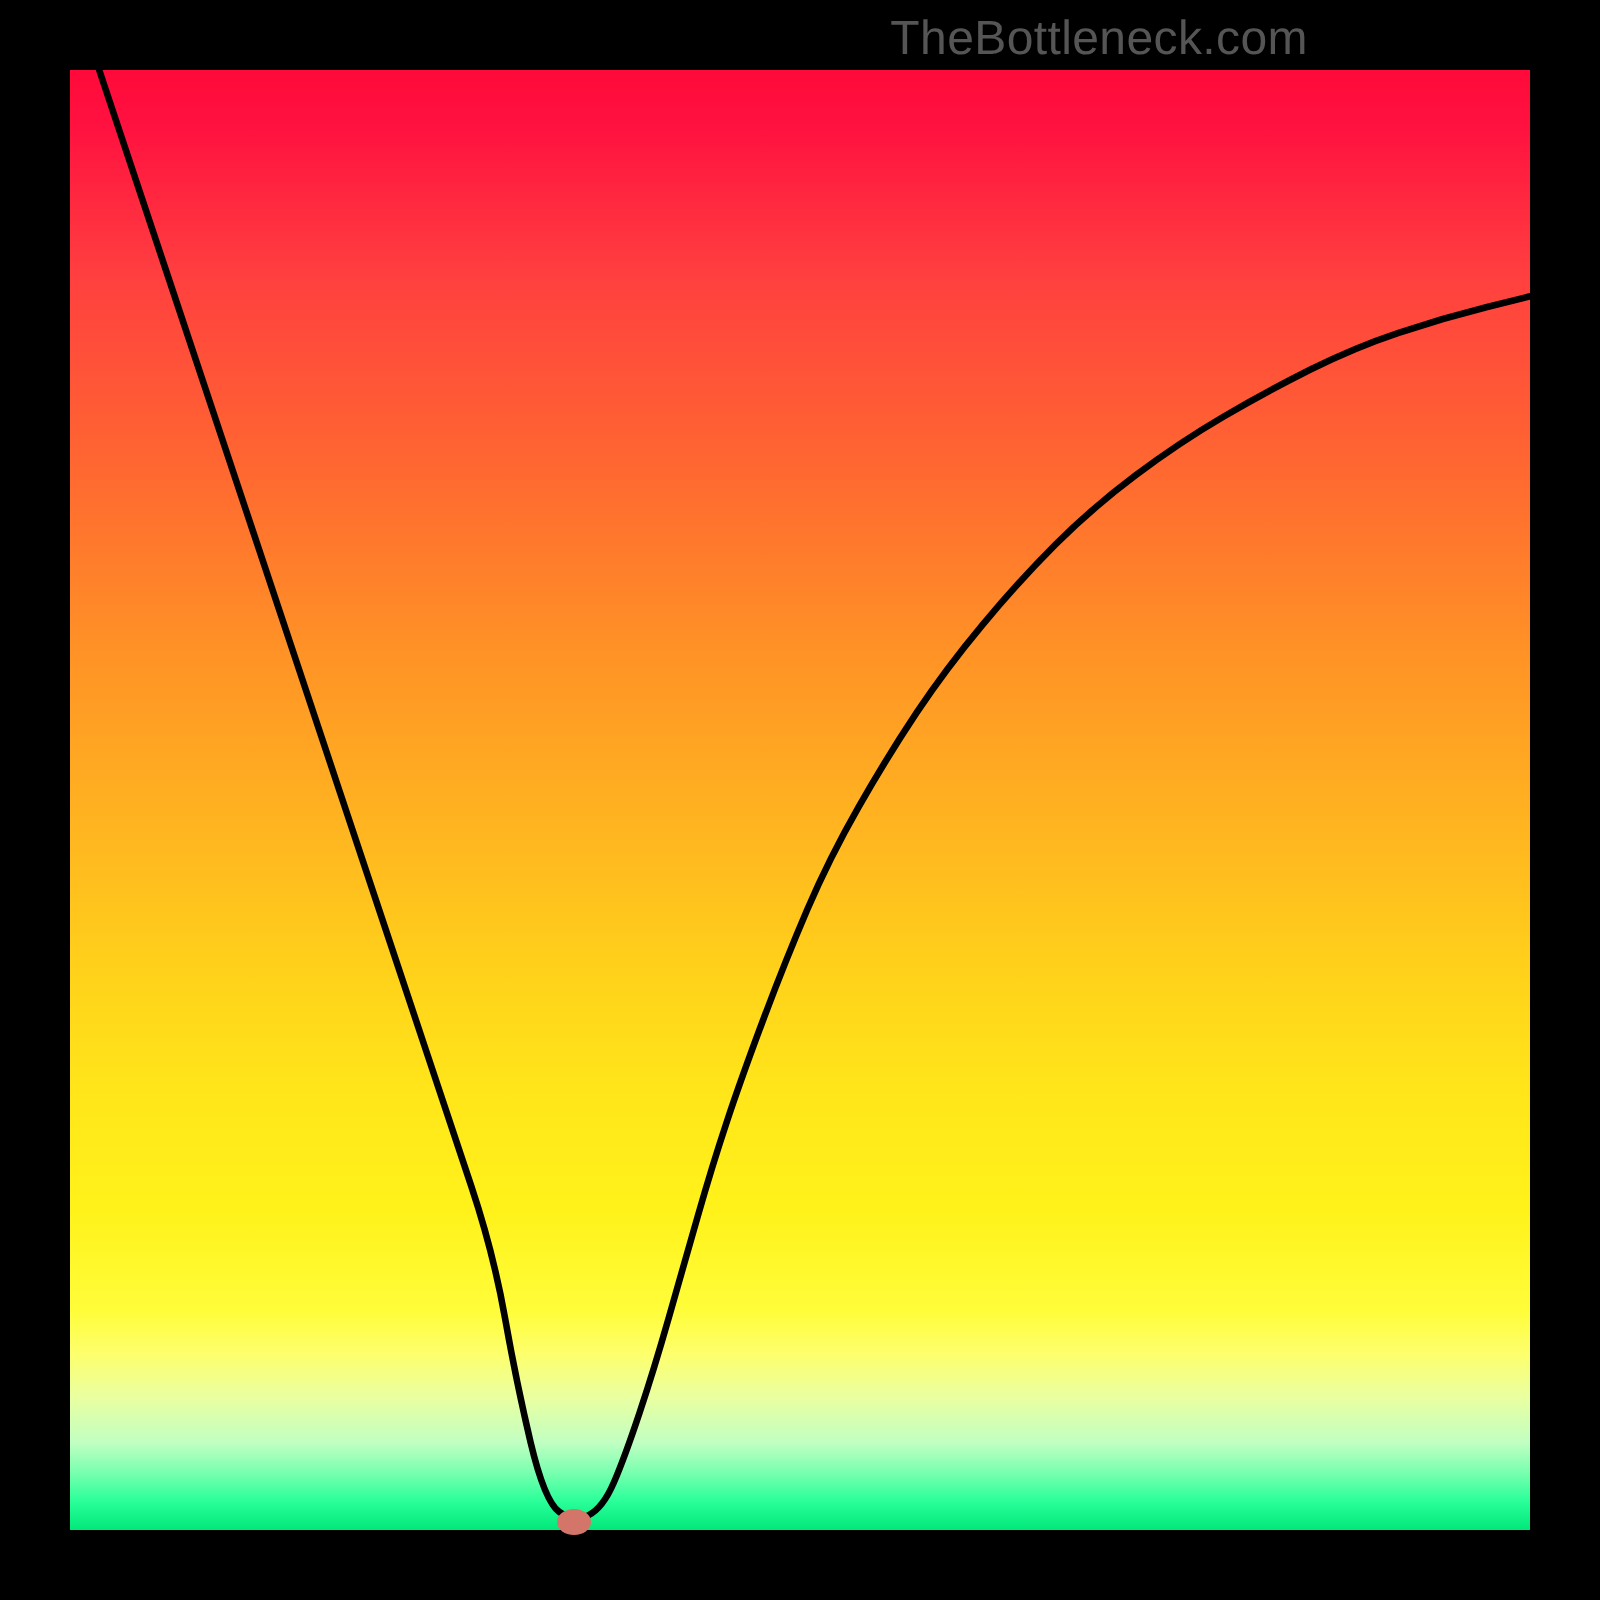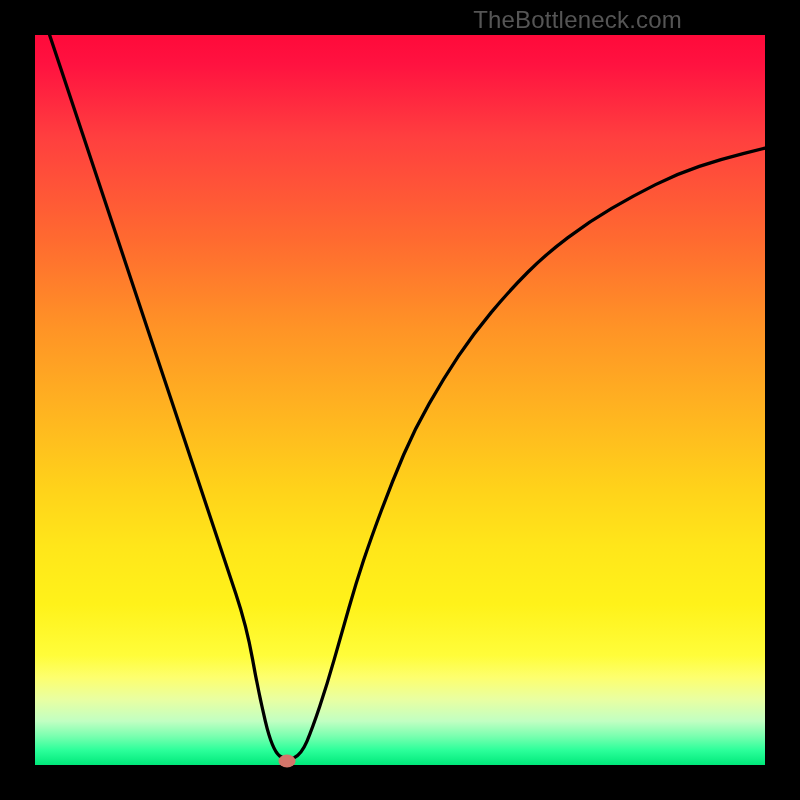--- a/index.html
+++ b/index.html
@@ -9,21 +9,20 @@
     height: 800px;
     background: #000;
     overflow: hidden;
     font-family: Arial, Helvetica, sans-serif;
   }
   .frame {
     position: relative;
     width: 666px;
     height: 800px;
     background: #000;
-    padding-left: 28px;
   }
   .watermark {
     position: absolute;
     top: 6px;
     right: 12px;
     color: #555;
     font-size: 24px;
     font-weight: 500;
     letter-spacing: 0.2px;
     z-index: 10;

